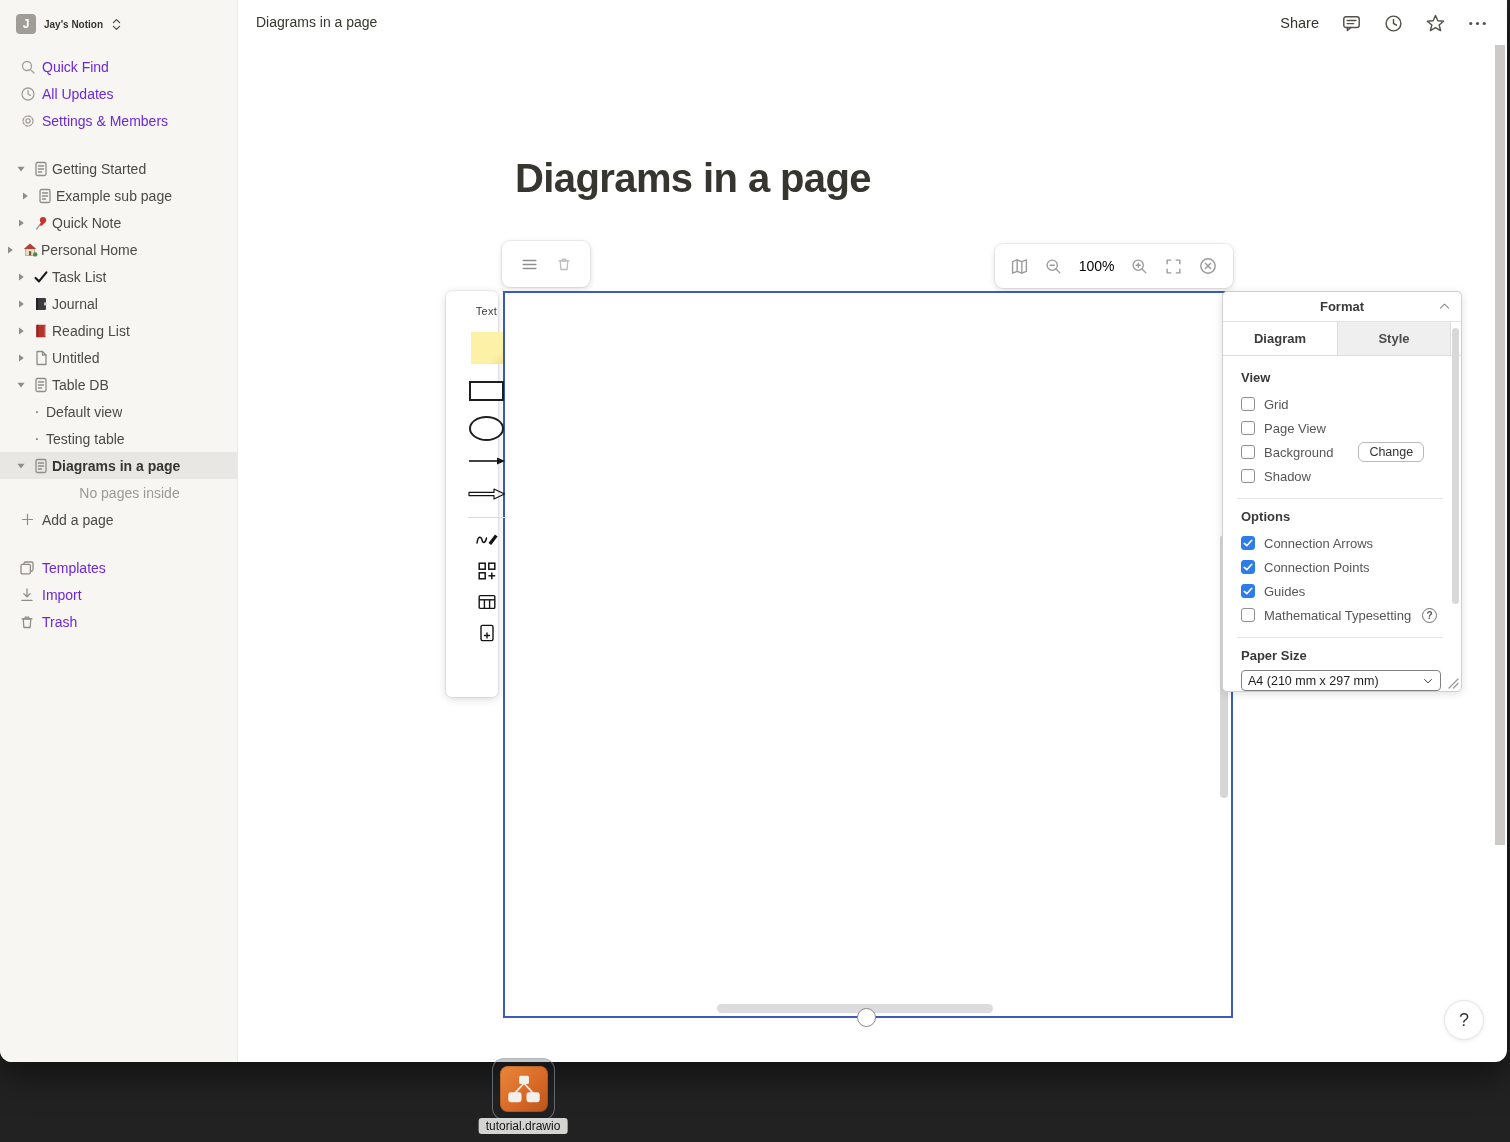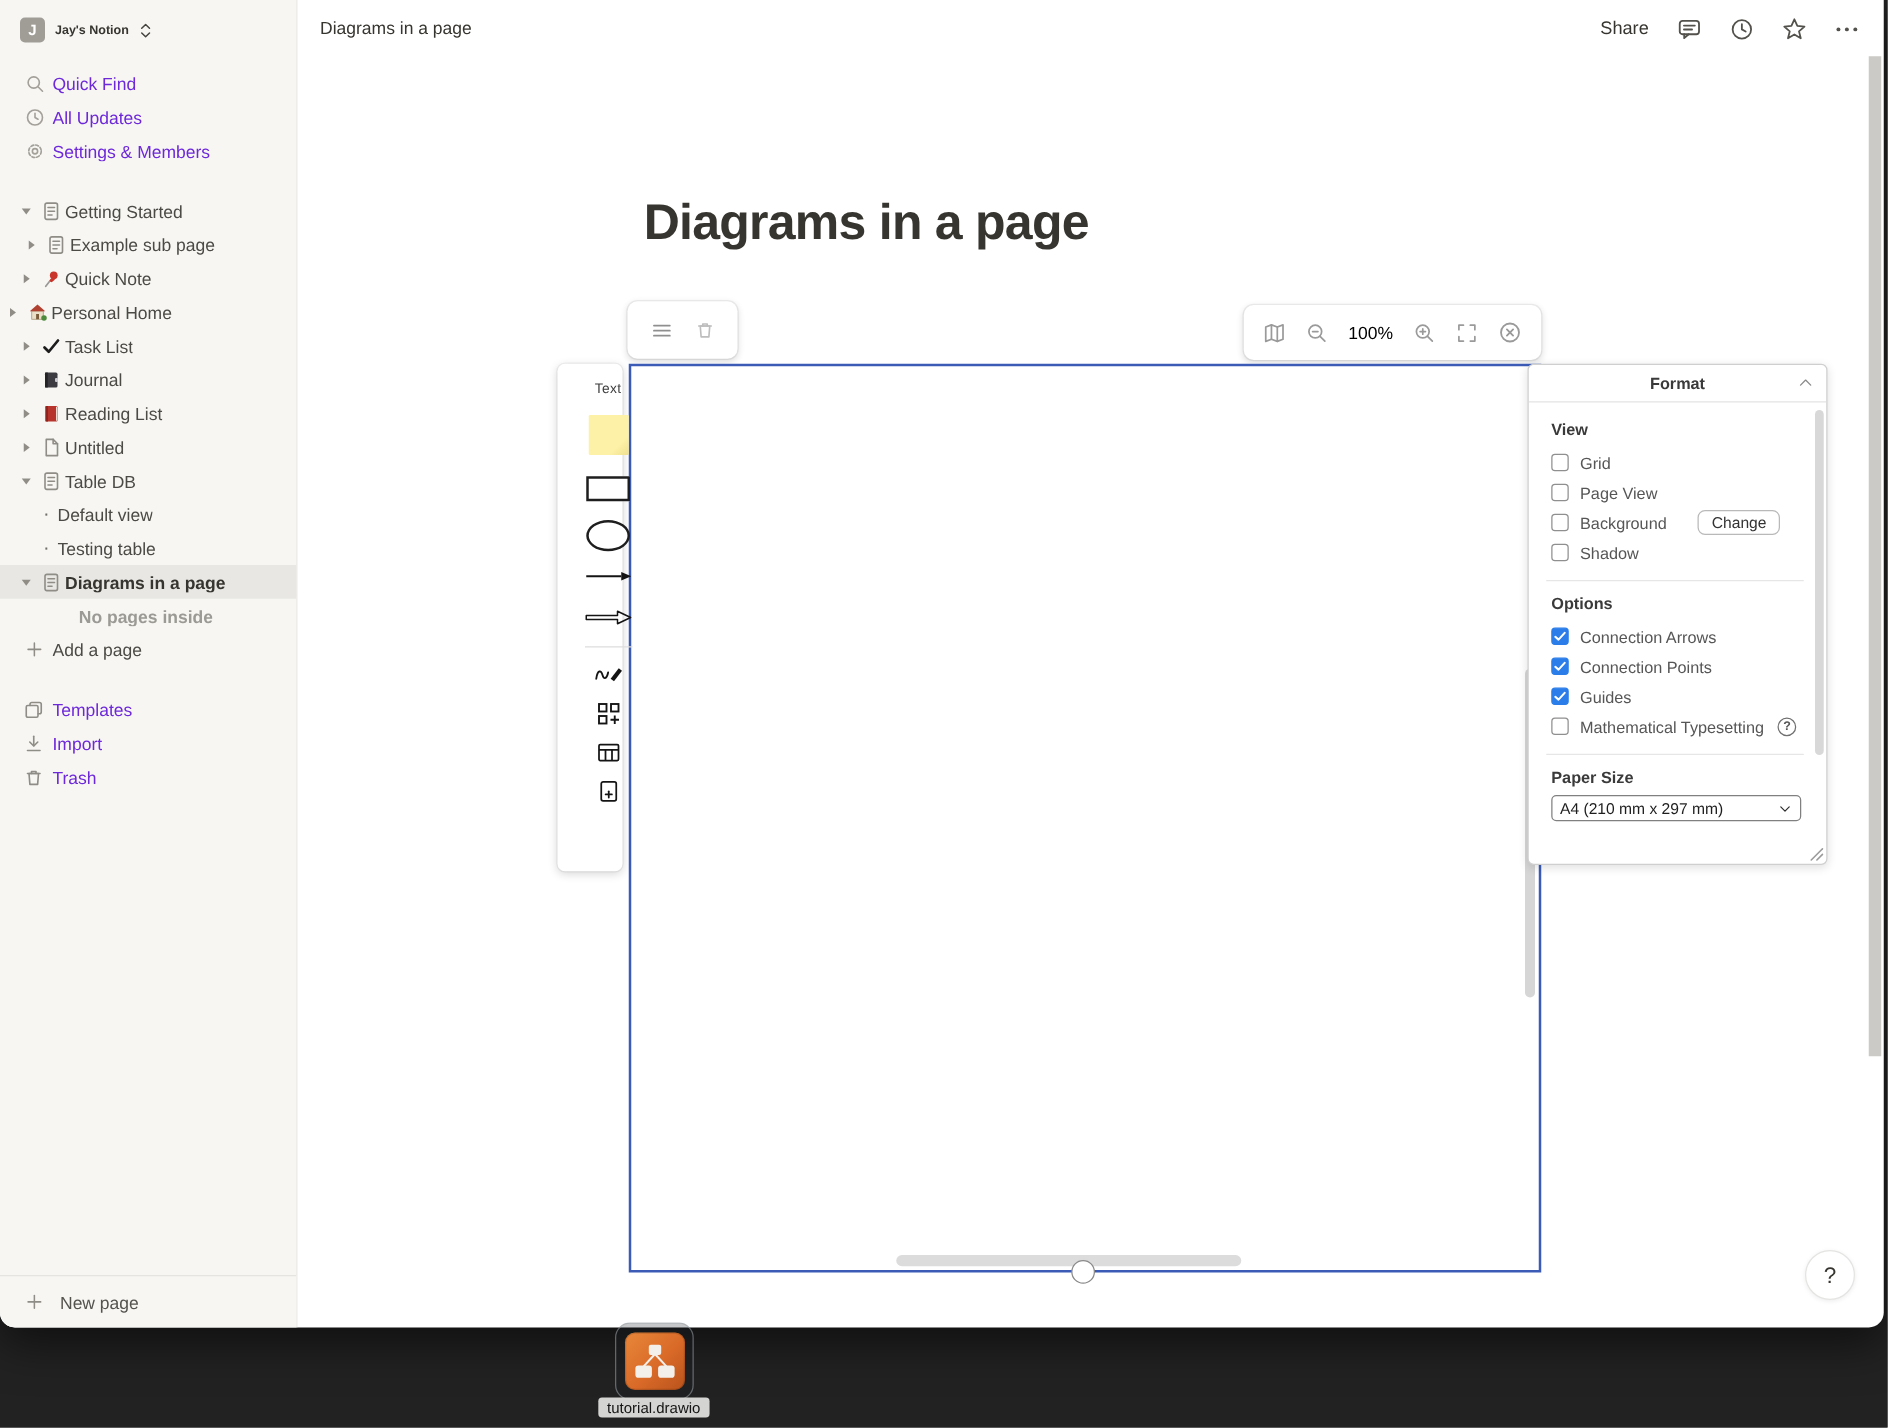--- a/index.html
+++ b/index.html
@@ -27,21 +27,21 @@
   .ws-name { font-size:10px; font-weight:700; color:#37352f; }
   .nav-block { margin-top:14px; }
   .nav-row .icon { width:24px; color:#a3a099; margin-right:2px; }
   .nav-row { color:#6d28d9; }
   .pages-block { margin-top:21px; }
   .stoggle { width:18px; display:inline-flex; align-items:center; justify-content:center; color:#8f8d86; flex:0 0 18px; }
   .sicon { width:22px; display:inline-flex; align-items:center; justify-content:center; color:#8f8d86; flex:0 0 22px; }
   .slabel { overflow:hidden; text-overflow:ellipsis; }
   .srow.selected { background:var(--selectedbg,#e8e7e3); font-weight:700; color:#37352f; }
   .srow .bullet { width:18px; flex:0 0 18px; text-align:center; color:#6f6e69; font-size:16px; }
-  .empty-row { color:#9b9a94; padding-left:63px; font-weight:700; }
+  .empty-row { color:#9b9a94; padding-left:36px; font-weight:400;justify-content:center; }
   .footer-block { margin-top:21px; }
   .footer-block .icon, .addpage-icon { width:22px; color:#8f8d86; margin-right:4px; flex:0 0 22px; }
   .newpage-bar { position:absolute; left:0; bottom:0; width:100%; height:42px; border-top:1px solid #e6e4e0;
     display:flex; align-items:center; padding:0 16px; font-size:14px; font-weight:500; color:#55534e; gap:6px; background:var(--sidebarbg,#f7f6f3); }
 
   
   .breadcrumb { position:absolute; left:256px; top:14px; font-size:14px; color:#37352f; }
   .topbar-right { position:absolute; right:20px; top:10px; height:26px; display:flex; align-items:center; gap:23px; color:#46443f; }
   .share-label { font-size:14.5px; color:#37352f; }
   .topbar-right .icon { color:#53514b; }
@@ -364,29 +364,20 @@
        <span class="icon">
               <svg viewBox="0 0 16 16" width="16" height="16" fill="none" stroke="currentColor" stroke-width="1.3" stroke-linecap="round" stroke-linejoin="round">
                 <path d="M4.2,4.8 h7.6 l-0.7,8.7 h-6.2 z"></path>
                 <line x1="3" y1="4.8" x2="13" y2="4.8"></line>
                 <path d="M6.2,4.8 V3.2 h3.6 v1.6"></path>
               </svg>
             </span>
        <span class="slabel">Trash</span>
      </div>
         </div>
-      <div class="newpage-bar">
-        <span class="icon addpage-icon" id="newpage-plus">
-            <svg viewBox="0 0 16 16" width="15" height="15" fill="none" stroke="currentColor" stroke-width="1.3" stroke-linecap="round" stroke-linejoin="round">
-              <line x1="8" y1="2.6" x2="8" y2="13.4"></line>
-              <line x1="2.6" y1="8" x2="13.4" y2="8"></line>
-            </svg>
-          </span>
-        <span>New page</span>
-      </div>
     </aside>
 
     <div class="breadcrumb">Diagrams in a page</div>
     <div class="topbar-right">
       <span class="share-label">Share</span>
       <span class="icon" id="ic-comment">
           <svg viewBox="0 0 17 17" width="19" height="19" fill="none" stroke="currentColor" stroke-width="1.3" stroke-linecap="round" stroke-linejoin="round">
             <rect x="1.6" y="2.4" width="13.8" height="9.6" rx="2"></rect>
             <path d="M4.8,12 v2.8 l3.2,-2.8"></path>
             <line x1="4.6" y1="5.8" x2="12.4" y2="5.8"></line>
@@ -529,20 +520,28 @@
 
     <div class="fpanel">
       <div class="fheader">
         <span>Format</span>
         <span class="fcollapse icon" id="ic-chevup">
             <svg viewBox="0 0 16 16" width="13" height="13" fill="none" stroke="currentColor" stroke-width="1.3" stroke-linecap="round" stroke-linejoin="round">
               <polyline points="3,10 8,5 13,10"></polyline>
             </svg>
           </span>
       </div>
+      <div class="ftabs" id="format-tabs">
+          <div class="ftab">
+       <span>Diagram</span>
+     </div>
+          <div class="ftab inactive">
+       <span>Style</span>
+     </div>
+        </div>
       <div class="fcontent" id="format-content">
           <div class="fsect-title">View</div>
           <div class="frow">
          <span class="cbox"></span>
          <span>Grid</span>
 
        </div>
           <div class="frow">
          <span class="cbox"></span>
          <span>Page View</span>

